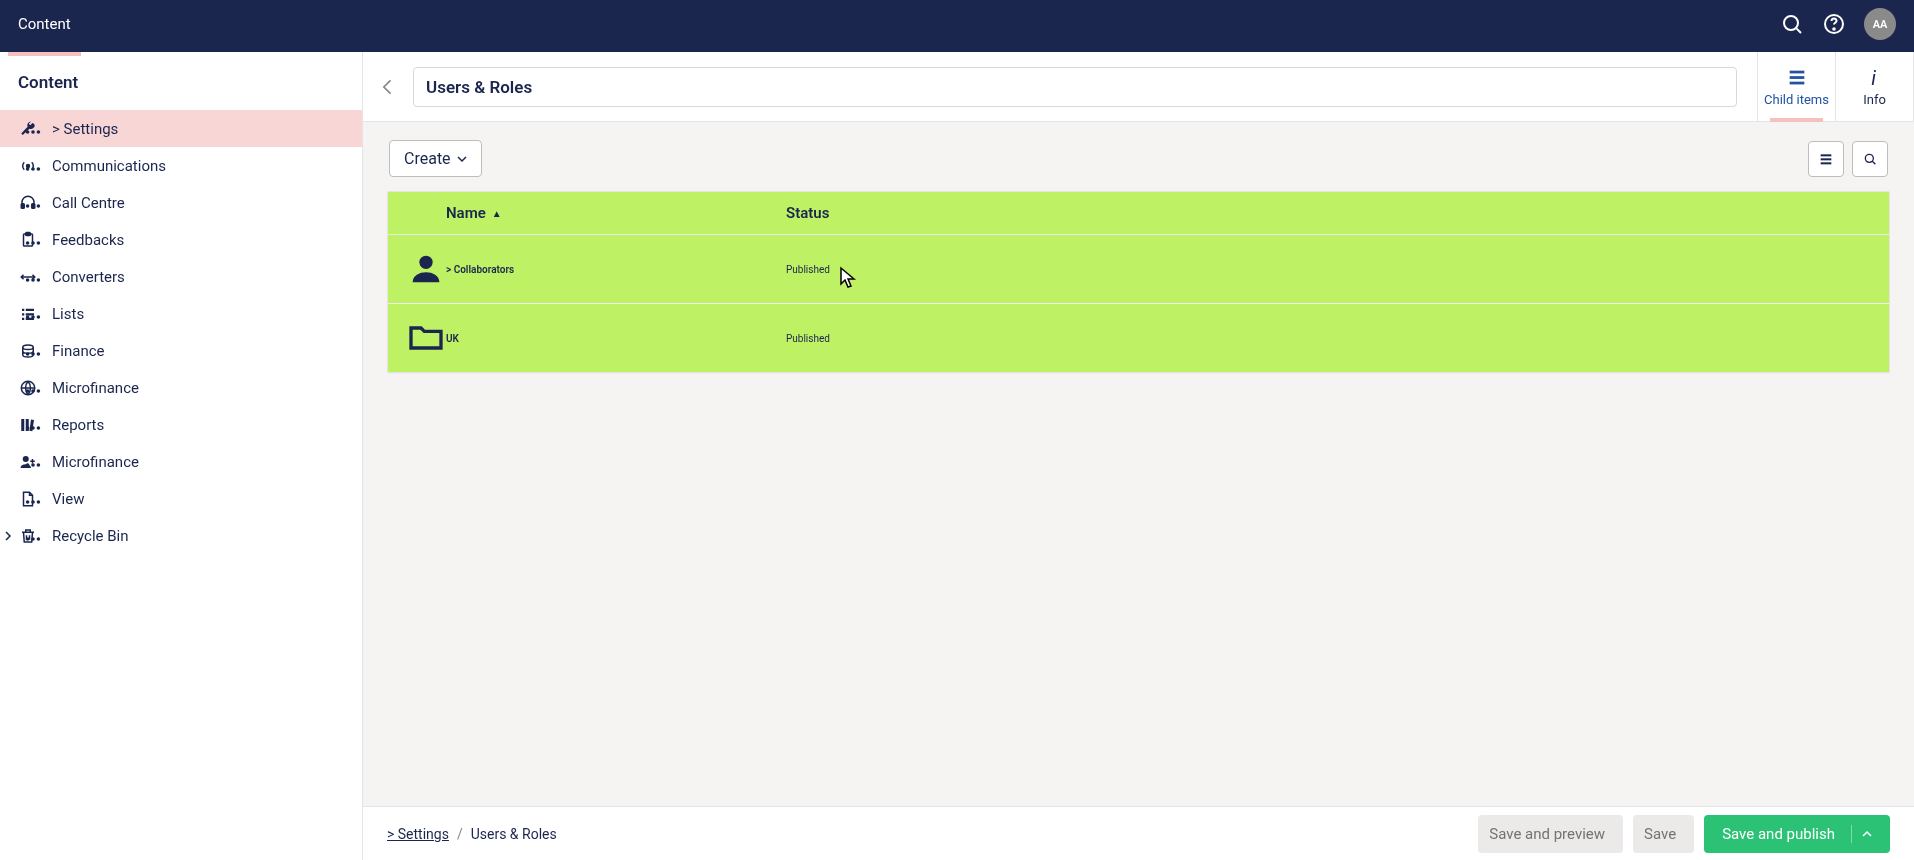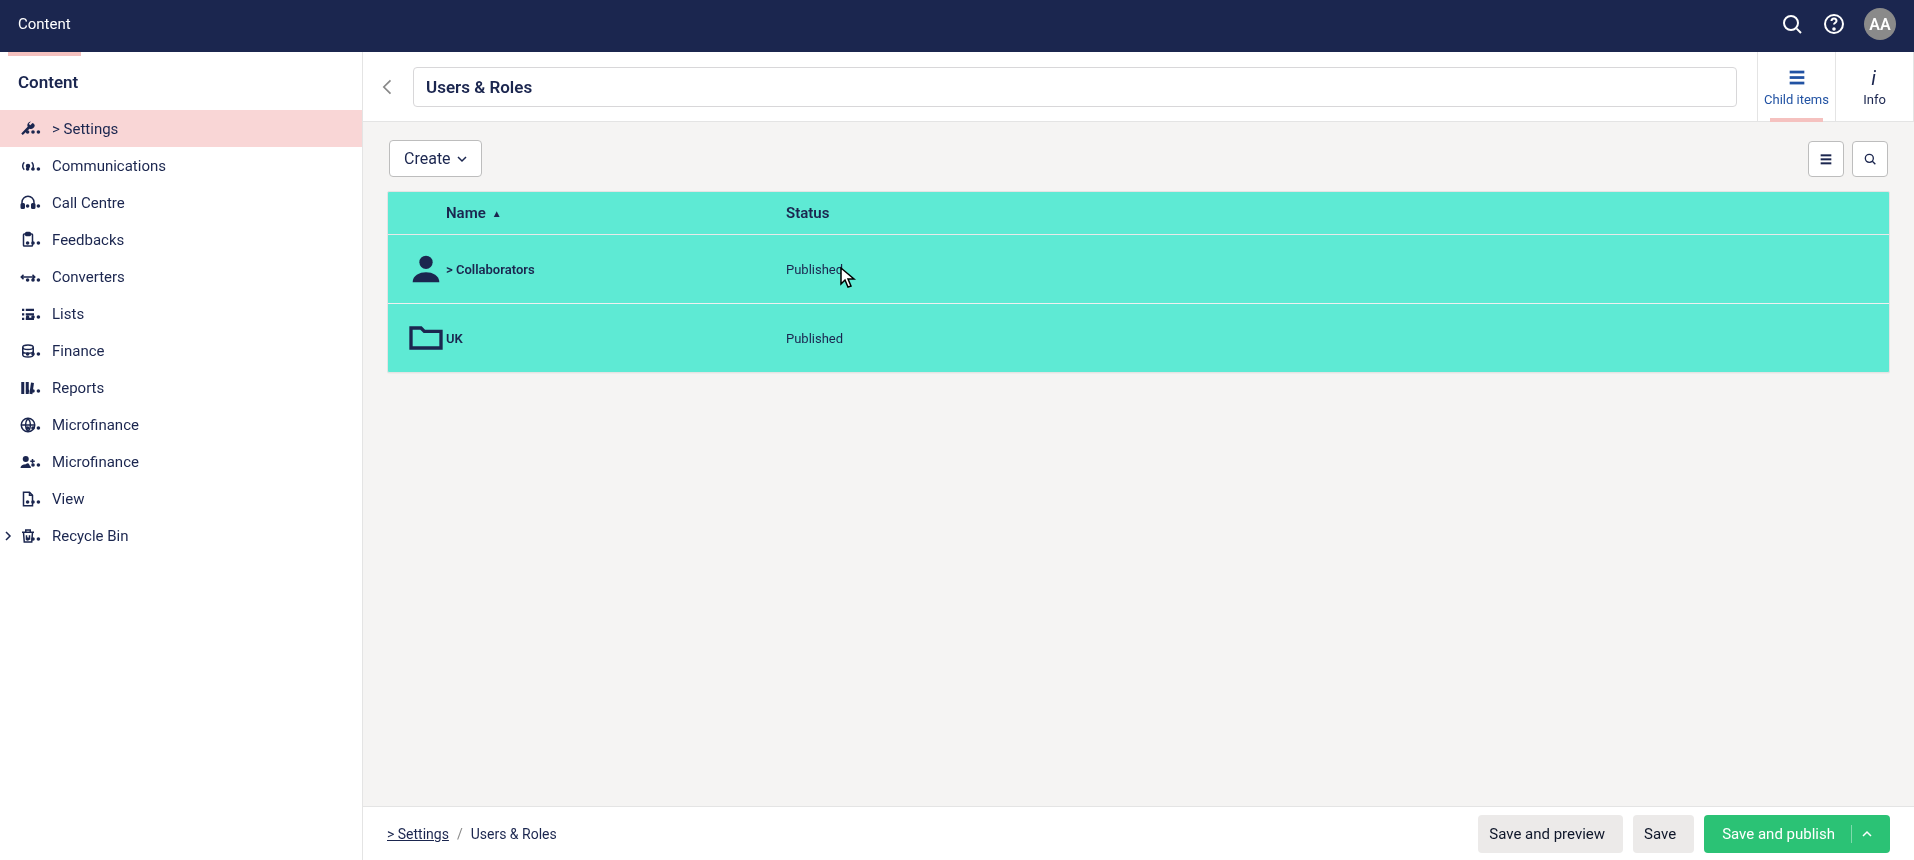--- a/index.html
+++ b/index.html
@@ -4,21 +4,21 @@
 <style>
 * { margin: 0; padding: 0; box-sizing: border-box; font-family: -apple-system, "Segoe UI", Roboto, "Helvetica Neue", Arial, sans-serif; }
 body { background: #f5f4f3; color: #1b264f; }
 
 .topbar { background: #1b264f; height: 52px; display: flex; align-items: center; padding: 0 18px; justify-content: space-between; border-bottom: 4px solid transparent; }
 .topbar-left { display: flex; align-items: center; }
 .topbar-title { color: #fff; font-size: 15px; padding: 18px 0; position: relative; }
 .topbar-title::after { content: ""; position: absolute; left: -10px; right: -10px; bottom: -5px; height: 4px; background: #f5c1bf; }
 .topbar-right { display: flex; gap: 18px; align-items: center; }
 .topbar-icon { width: 24px; height: 24px; fill: #fff; display: inline-flex; align-items: center; justify-content: center; cursor: pointer; }
-.avatar { width: 32px; height: 32px; border-radius: 50%; background: #8a8a8a; color: #fff; font-size: 16px; display: flex; align-items: center; justify-content: center; cursor: pointer; font-weight:600;text-align:center;}
+.avatar { width: 32px; height: 32px; border-radius: 50%; background: #8a8a8a; color: #fff; font-size: 11px; display: flex; align-items: center; justify-content: center; cursor: pointer; font-weight:600;text-align:center;}
 
 .shell { display: flex; height: calc(100vh - 52px); }
 .sidebar { width: 363px; background: #fff; border-right: 1px solid #e4e4e4; display: flex; flex-direction: column; }
 .sidebar-header { padding: 20px 18px 10px; font-size: 17px; font-weight: 600; color: #1b264f; }
 .tree { list-style: none; padding-top: 8px; }
 .tree li { display: flex; align-items: center; height: 37px; padding-left: 18px; cursor: pointer; color: #1b264f; font-size: 15px; gap: 14px; }
 .tree li.selected { background: #f9d6d6; }
 .tree li .icon-slot { width: 20px; display: flex; align-items: center; justify-content: center; position: relative; }
 .tree li .icon-slot svg { width: 18px; height: 18px; }
 .tree li .dots { position: absolute; bottom: -3px; right: -4px; }
@@ -38,39 +38,39 @@
 .htab.active::after { content:""; position:absolute; bottom:-1px; left:12px; right:12px; height:4px; background:#f5c1bf;}
 .htab svg { width:22px;height:22px; }
 .actions-menu { padding:0 22px; display:flex; align-items:center; cursor:pointer; font-size:16px; gap:7px;}
 
 .toolbar { padding: 18px 26px 14px; display:flex; justify-content:space-between; align-items:center; }
 .create-btn { border:1px solid #bdbdbd; background:#fff; border-radius:4px; padding:8px 14px; font-size:16px; display:flex; align-items:center; gap:6px; cursor:pointer; color:#1b264f;}
 .toolbar-right{ display:flex; gap:8px;}
 .square-btn { width:36px; height:36px; border:1px solid #bdbdbd; background:#fff; border-radius:4px; display:flex; align-items:center; justify-content:center; cursor:pointer;}
 .square-btn svg{width:16px;height:16px;}
 
-.list-panel { margin: 0 24px; background:#5eead4; border:1px solid #e4e4e4; border-radius:2px; box-shadow:0 1px 1px rgba(0,0,0,.03);}
+.list-panel { margin: 0 24px; background:#bef264; border:1px solid #e4e4e4; border-radius:2px; box-shadow:0 1px 1px rgba(0,0,0,.03);}
 .list-header{ display:flex; padding:12px 18px; border-bottom:1px solid #e9e9e9; font-weight:600; font-size:15px;}
 .col-icon{width:40px;}
 .col-name{flex:0 0 340px; display:flex; align-items:center; gap:6px;}
 .col-status{flex:1;}
 .sort-arrow{font-size:10px;}
-.list-row{ display:flex; padding:14px 18px; border-bottom:1px solid #f0f0f0; font-size:13px; align-items:center;}
+.list-row{ display:flex; padding:14px 18px; border-bottom:1px solid #f0f0f0; font-size:10px; align-items:center;}
 .list-row:last-child{border-bottom:none;}
 .row-icon{width:40px; display:flex; justify-content:center;}
 .row-name{flex:0 0 340px; color:#1b264f; font-weight:600; cursor:pointer;}
 .row-status{flex:1;}
 
 .footer { position:absolute; left:0; right:0; bottom:0; background:#fff; border-top:1px solid #e4e4e4; height:54px; display:flex; align-items:center; padding:0 24px; justify-content:space-between;}
 .breadcrumb{font-size:14px; display:flex; gap:8px; align-items:center;}
 .breadcrumb a{ color:#1b264f; text-decoration:underline; cursor:pointer;}
 .breadcrumb .sep{ color:#888;}
 .footer-actions{ display:flex; gap:10px;}
 .fbtn{ padding:10px 18px; border-radius:4px; border:none; font-size:15px; cursor:pointer;}
-.fbtn.light{ background:#eceae9; color:#0f172a;padding-left:11px;}
+.fbtn.light{ background:#eceae9; color:#737373;padding-left:11px;}
 .fbtn.primary{ background:#2bc275; color:#fff; display:flex; align-items:center; gap:10px;}
 .fbtn.primary .split{ margin-left:6px; padding-left:10px; border-left:1px solid rgba(255,255,255,.4);}
 
 .cursor-img{ position:absolute; pointer-events:none; left:476px; top:214px; width:20px; height:24px;}
 </style>
 </head>
 <body>
 
 <div class="topbar">
   <div class="topbar-left">
@@ -194,46 +194,46 @@
             <svg class="dots" width="10" height="5" viewBox="0 0 10 5">
               <circle cx="2" cy="2.5" r="1" fill="#1b264f"></circle>
               <circle cx="5" cy="2.5" r="1" fill="#1b264f"></circle>
               <circle cx="8" cy="2.5" r="1" fill="#1b264f"></circle>
             </svg>
           </span>
           <span>Finance</span>
         </li>
         <li>
           <span class="icon-slot">
+            <svg viewBox="0 0 24 24" fill="none" stroke="#1b264f" stroke-width="2">
+              <circle cx="12" cy="12" r="9"></circle>
+              <path d="M3 12h18M12 3a14 14 0 010 18M12 3a14 14 0 000 18"></path>
+            </svg>
+            <svg class="dots" width="10" height="5" viewBox="0 0 10 5">
+              <circle cx="2" cy="2.5" r="1" fill="#1b264f"></circle>
+              <circle cx="5" cy="2.5" r="1" fill="#1b264f"></circle>
+              <circle cx="8" cy="2.5" r="1" fill="#1b264f"></circle>
+            </svg>
+          </span>
+          <span>Microfinance</span>
+        </li>
+        <li>
+          <span class="icon-slot">
             <svg viewBox="0 0 24 24" fill="#1b264f">
               <rect x="3" y="4" width="4" height="16"></rect>
               <rect x="9" y="4" width="4" height="16"></rect>
               <rect x="15" y="5" width="4" height="15" transform="rotate(8 17 12)"></rect>
             </svg>
             <svg class="dots" width="10" height="5" viewBox="0 0 10 5">
               <circle cx="2" cy="2.5" r="1" fill="#1b264f"></circle>
               <circle cx="5" cy="2.5" r="1" fill="#1b264f"></circle>
               <circle cx="8" cy="2.5" r="1" fill="#1b264f"></circle>
             </svg>
           </span>
           <span>Reports</span>
-        </li>
-        <li>
-          <span class="icon-slot">
-            <svg viewBox="0 0 24 24" fill="none" stroke="#1b264f" stroke-width="2">
-              <circle cx="12" cy="12" r="9"></circle>
-              <path d="M3 12h18M12 3a14 14 0 010 18M12 3a14 14 0 000 18"></path>
-            </svg>
-            <svg class="dots" width="10" height="5" viewBox="0 0 10 5">
-              <circle cx="2" cy="2.5" r="1" fill="#1b264f"></circle>
-              <circle cx="5" cy="2.5" r="1" fill="#1b264f"></circle>
-              <circle cx="8" cy="2.5" r="1" fill="#1b264f"></circle>
-            </svg>
-          </span>
-          <span>Microfinance</span>
         </li>
         <li>
           <span class="icon-slot">
             <svg viewBox="0 0 24 24" fill="#1b264f">
               <circle cx="9" cy="8" r="4"></circle>
               <path d="M2 20c0-3 3-5 7-5s7 2 7 5"></path>
               <path d="M18 8v6M15 11h6" stroke="#1b264f" stroke-width="2"></path>
             </svg>
             <svg class="dots" width="10" height="5" viewBox="0 0 10 5">
               <circle cx="2" cy="2.5" r="1" fill="#1b264f"></circle>

